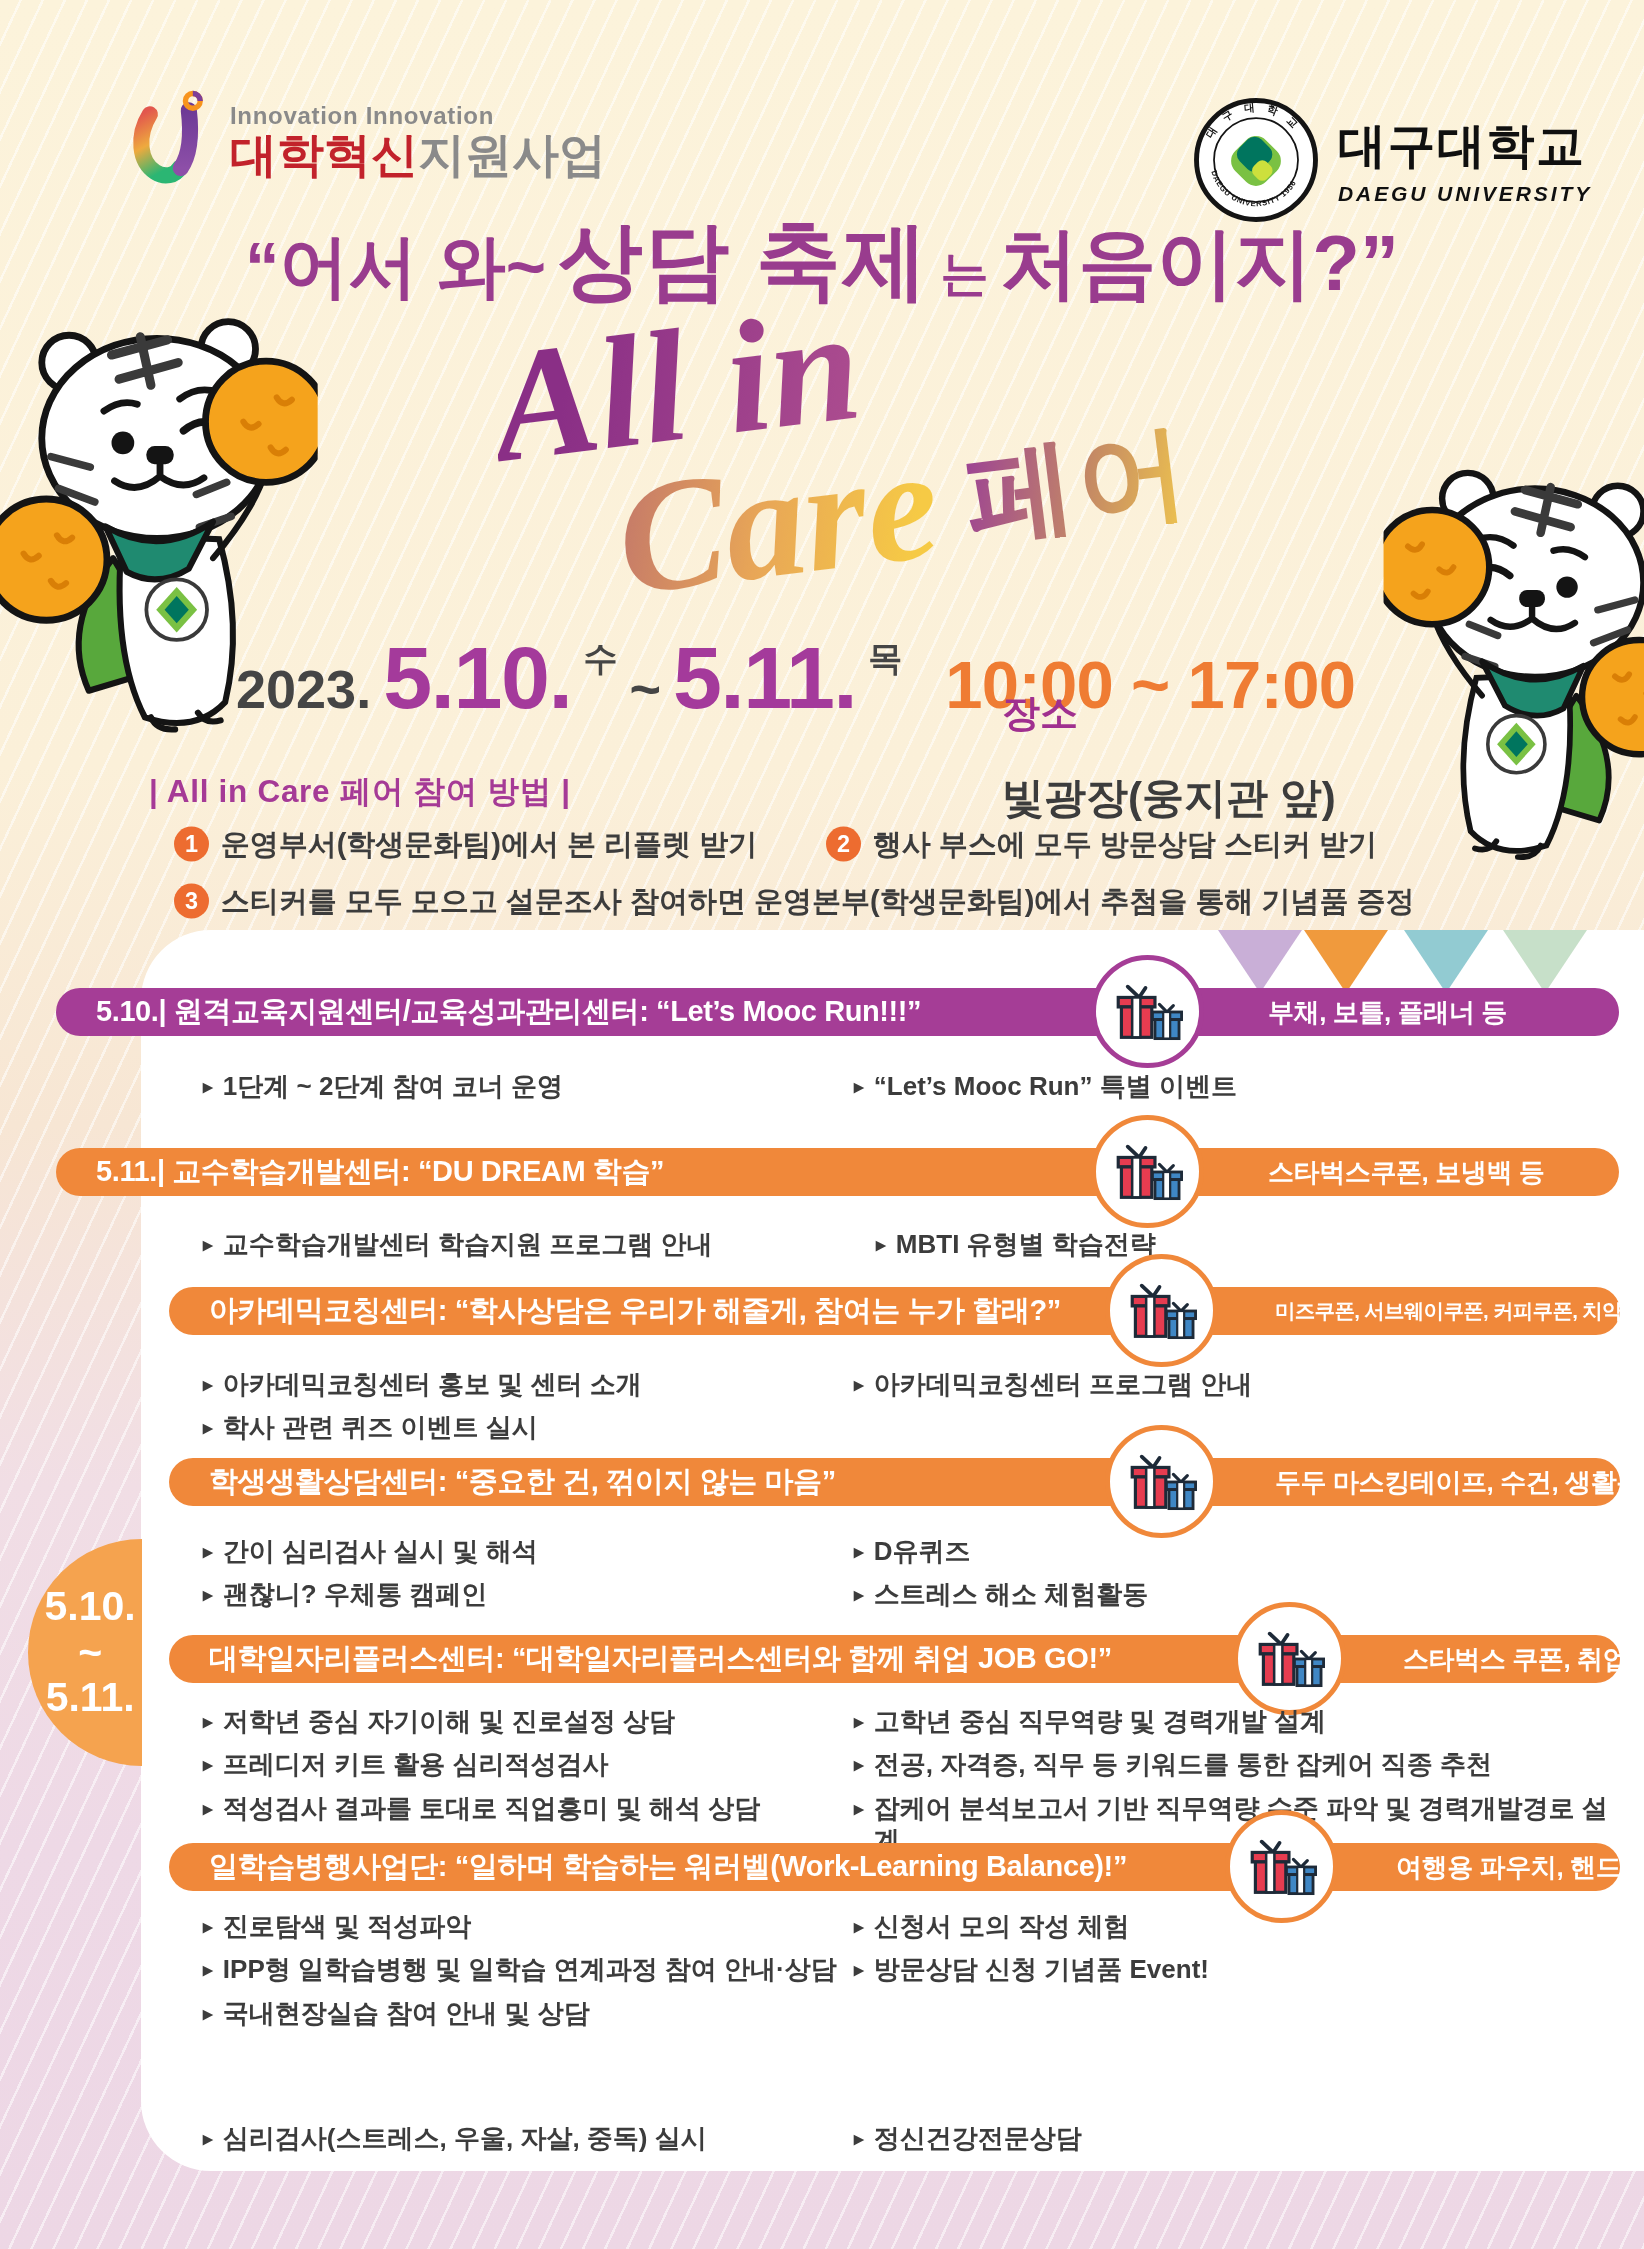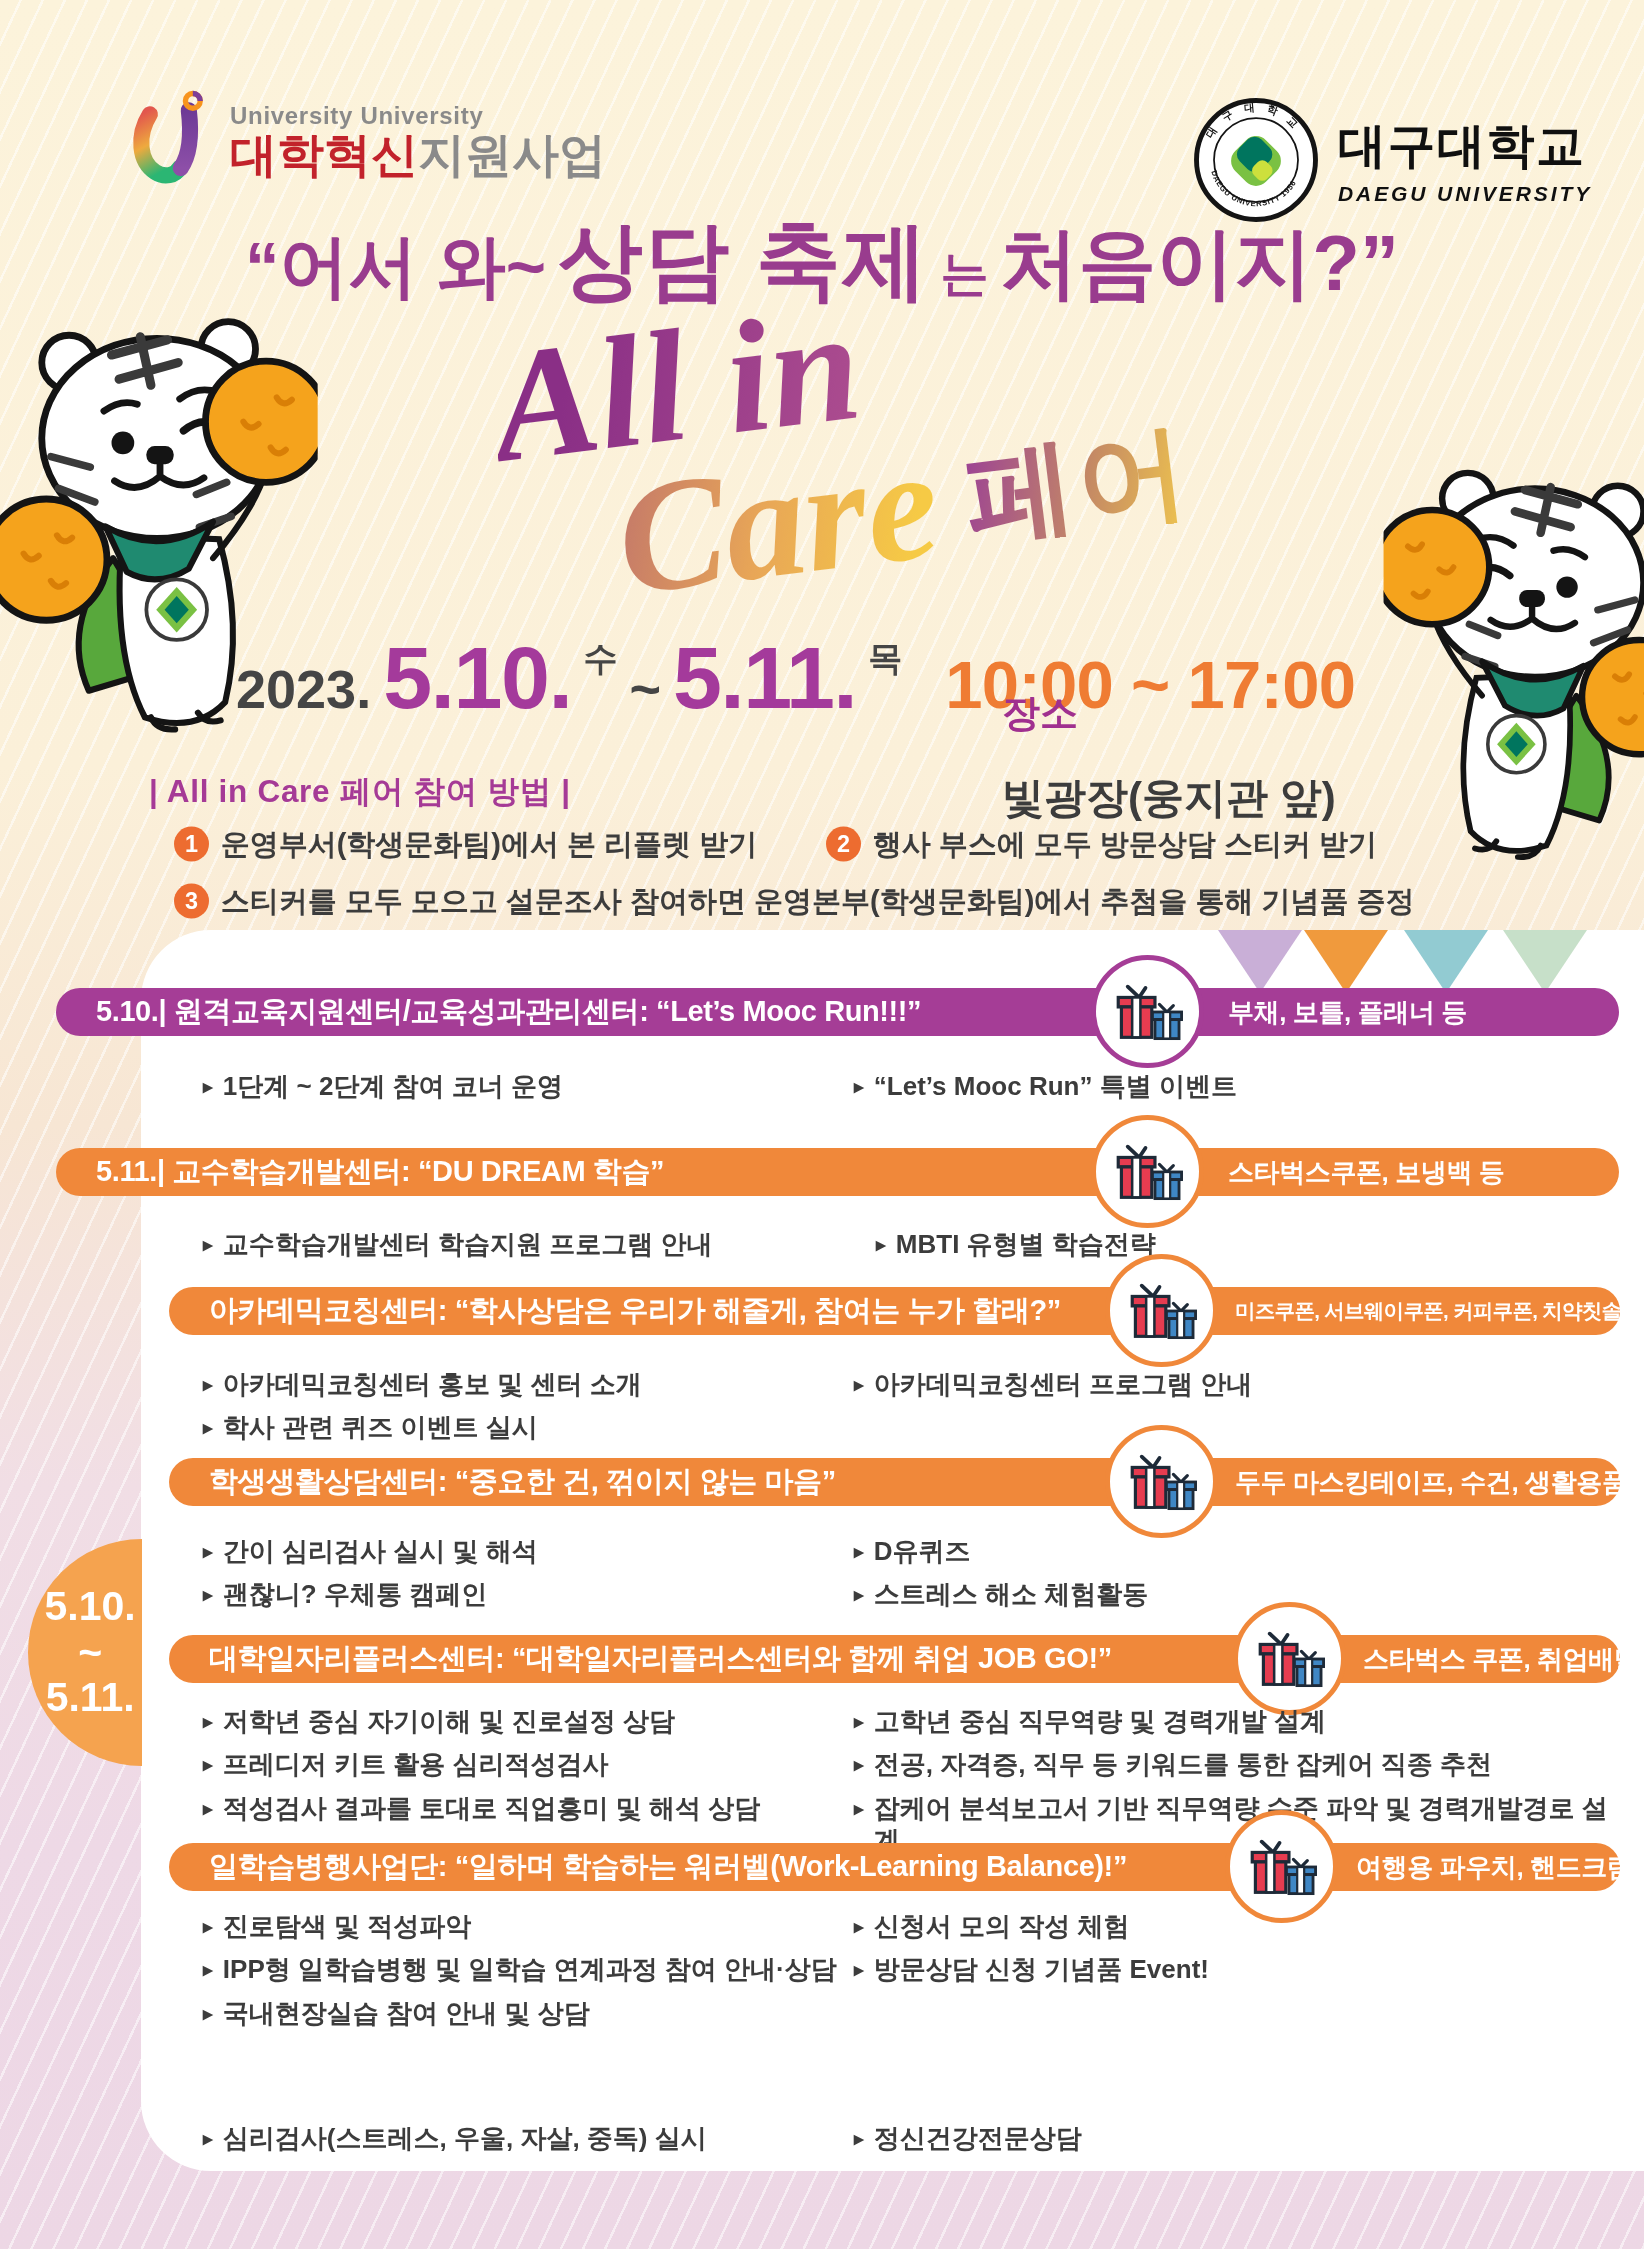--- a/index.html
+++ b/index.html
@@ -79,21 +79,21 @@
   
   .bar{position:absolute; height:48px; border-radius:25px; display:flex; align-items:center; padding-left:40px; box-sizing:border-box; color:#fff; font-weight:900; font-size:29px; letter-spacing:-0.4px; white-space:nowrap;}
   .bar.full{left:56px; width:1563px;}
   .bar.indent{left:169px; width:1451px;}
   .bar.purple{background:#a53d96;}
   .bar.orange{background:#f0883a;}
   .gift{position:absolute; top:-33px; width:113px; height:113px; border-radius:50%; background:#fff; display:flex; align-items:center; justify-content:center; box-sizing:border-box;}
   .gift.ring-purple{border:5.9px solid #a53d96;}
   .gift.ring-orange{border:5.9px solid #f0883a;}
   .gift svg{width:76px; height:76px;}
-  .prize{position:absolute; top:50%; transform:translateY(-50%); font-size:26px; font-weight:900; color:#fff; white-space:nowrap;}
+  .prize{position:absolute; top:50%; transform:translateY(-50%); font-size:26px; font-weight:900; color:#fff; white-space:nowrap;margin-left:40px;}
   .prize.small{font-size:20.5px; letter-spacing:-0.7px;}
 
   
   .col{position:absolute; font-size:26px; color:#3c3c3c; font-weight:bold; line-height:1.22;}
   .bullet{display:flex; gap:10.3px; margin-bottom:11.7px; align-items:flex-start;}
   .bullet::before{content:"▸"; font-size:19px; color:#3c3c3c; transform:translateY(3.7px);}
 </style>
 </head>
 <body>
 
@@ -165,21 +165,21 @@
   </defs>
 </svg>
 
 <div class="poster">
 
   <div class="abs ui-logo">
     <svg class="mark" viewBox="0 0 128 140" width="94" height="103">
         <use href="#uiLogoMark"></use>
       </svg>
     <div>
-      <div class="small">University University</div>
+      <div class="small">Innovation Innovation</div>
       <div class="big"><span class="red">대학혁신</span><span class="gray">지원사업</span></div>
     </div>
   </div>
 
   <div class="abs du-logo">
     <svg class="seal" viewBox="0 0 180 180">
       <use href="#duSeal"></use>
       <text font-size="15" font-weight="bold" fill="#141414" letter-spacing="6"><textPath href="#sealArcTop" startOffset="14%">대 구 대 학 교</textPath></text>
       <text font-size="11" font-weight="bold" fill="#141414" letter-spacing="1"><textPath href="#sealArcBottom" startOffset="8%">DAEGU UNIVERSITY 1956</textPath></text>
     </svg>

